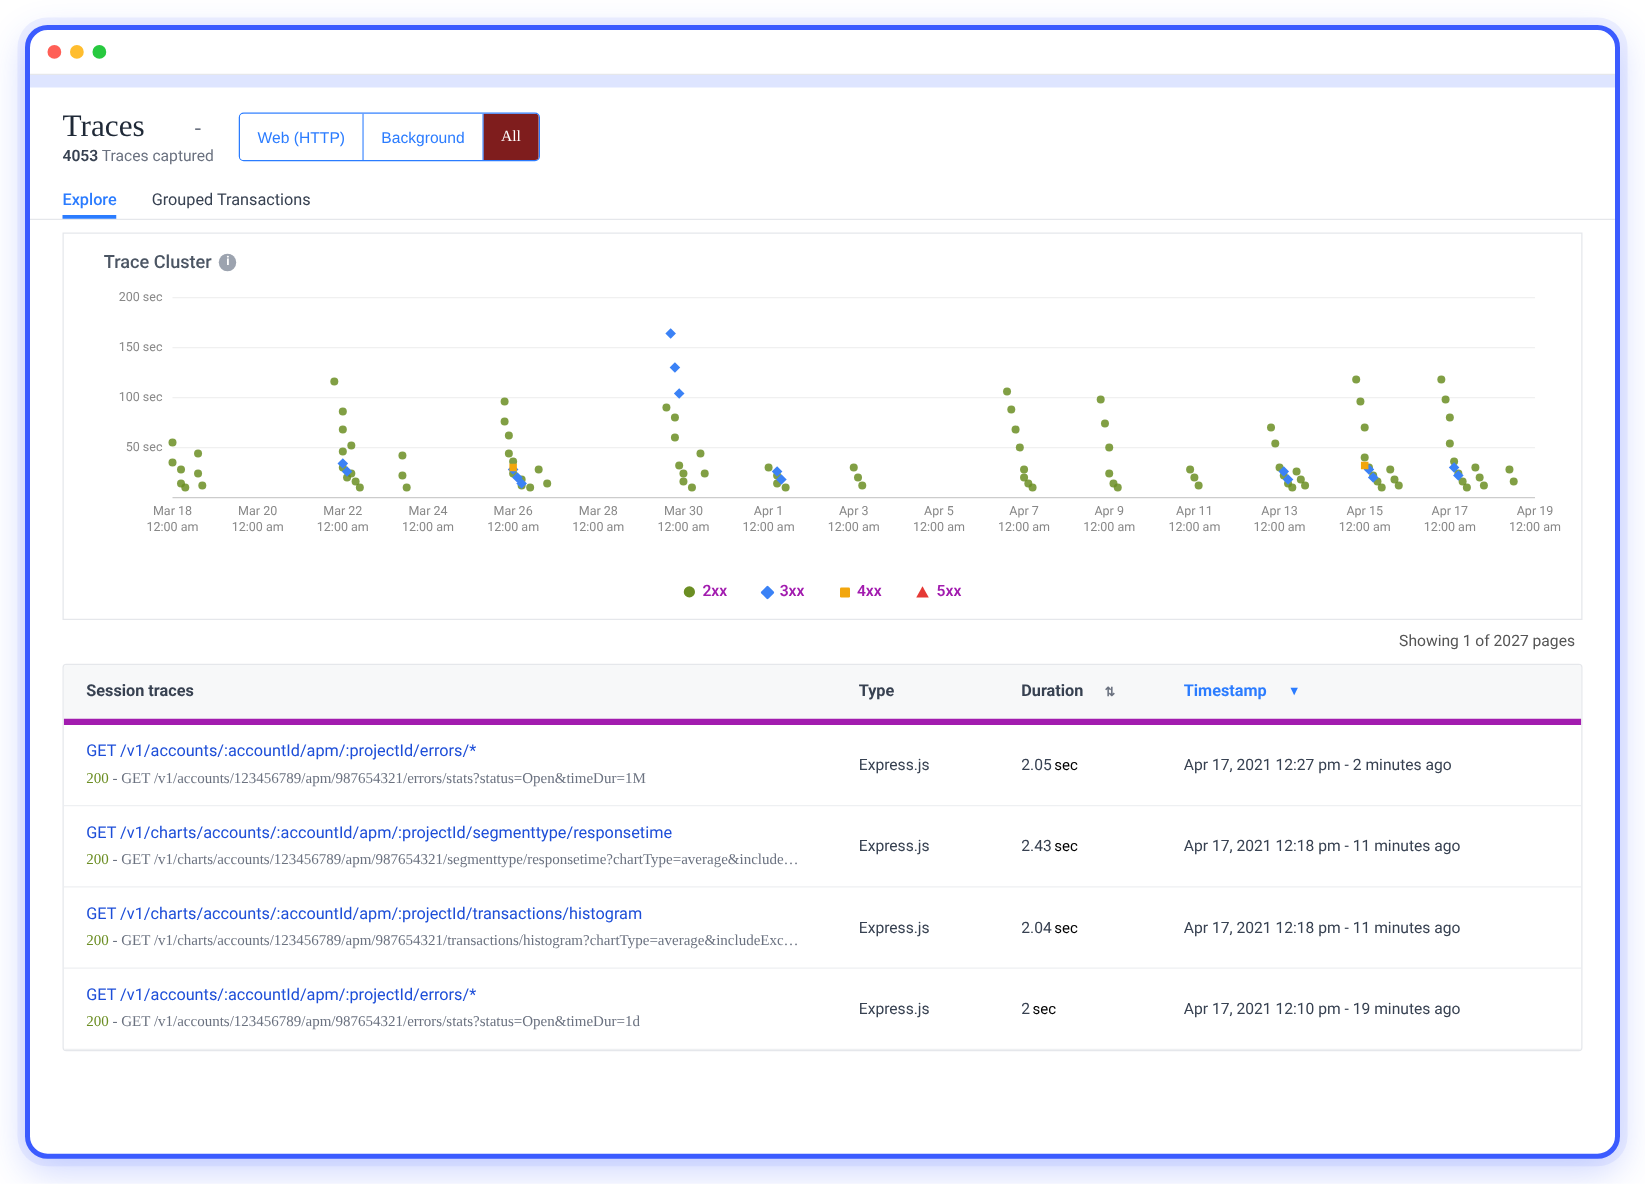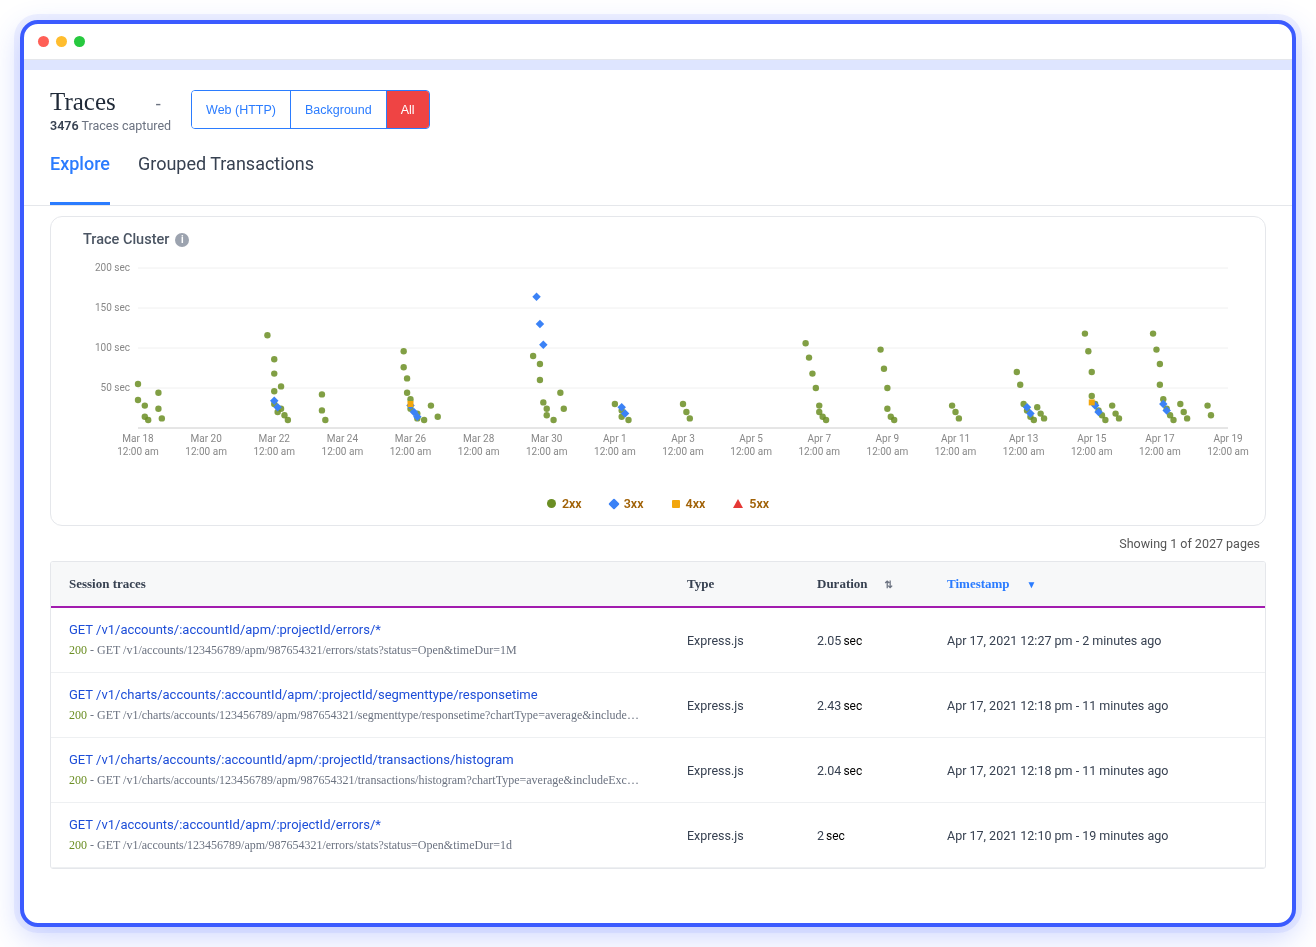--- a/index.html
+++ b/index.html
@@ -65,42 +65,42 @@
     background:#fff;
     color:#2b7cff;
     font-size:12.5px;
     padding:0 14px;
     border:none;
     border-right:1px solid #2b7cff;
     cursor:pointer;
     display:flex;align-items:center;
   }
   .seg-btn:last-child{border-right:none;}
-  .seg-btn.active{ background:#ef4444; color:#fff;}
+  .seg-btn.active{ background:#7f1d1d; color:#fff;font-family:Liberation Serif, serif;}
 
   .tabs-row {
     display:flex;
     gap:28px;
     padding: 10px 26px 0 26px;
     border-bottom:1px solid #e5e7eb;
   }
   .tab {
-    font-size:18px;
+    font-size:13px;
     color:#374151;
-    padding-bottom:28px;
+    padding-bottom:4px;
     cursor:pointer;
     border-bottom: 3px solid transparent;
   }
   .tab.active { color:#2b7cff; border-bottom-color:#2b7cff; font-weight:500;}
 
   .panel-wrap { padding: 10px 26px 0 26px; }
 
   .chart-card {
     border:1px solid #e5e7eb;
-    border-radius:12px;
+    border-radius:0;
     background:#fff;
   }
   .chart-head {
     padding:14px 16px 6px 32px;
     display:flex;
     align-items:center;
     gap:6px;
   }
   .chart-title { font-size:14.5px; color:#4b5563; font-weight:500;}
   .info-icon {
@@ -111,21 +111,21 @@
   .chart-body { padding: 4px 10px 10px 10px; }
   svg.plot { width:100%; height:220px; display:block; }
   .gridline { stroke:#f0f0f0; stroke-width:1; }
   .axis-line { stroke:#ccc; stroke-width:1; }
   .xlabel-top { font-size:10px; fill:#888; }
   .xlabel-bot { font-size:10px; fill:#888; }
 
   .legend-row {
     display:flex; justify-content:center; gap:28px;
     padding: 8px 0 14px 0;
-    font-size:12.5px; color:#a16207; font-weight:600;
+    font-size:12.5px; color:#a21caf; font-weight:600;
   }
   .lg { display:flex; align-items:center; gap:6px; cursor:default;}
   .lg .sw { width:9px; height:9px; border-radius:50%; }
   .sw.c2{ background:#6b8e23;}
   .sw.c3{ background:#3b82f6; transform:rotate(45deg); border-radius:1px; width:8px;height:8px;}
   .sw.c4{ background:#f2a60d; border-radius:1px; width:8px;height:8px;}
   .sw.c5{ width:0;height:0;border-left:5px solid transparent;border-right:5px solid transparent;border-bottom:9px solid #e53935; background:none; border-radius:0;}
 
   .pager-row {
     text-align:right;
@@ -140,26 +140,25 @@
     border-radius:3px;
     overflow:hidden;
   }
   .thead, .trow {
     display:grid;
     grid-template-columns: 1fr 130px 130px 300px;
     align-items:center;
   }
   .thead {
     background:#f7f8f9;
-    border-bottom:2px solid #a21caf;
+    border-bottom:5px solid #a21caf;
     padding: 14px 18px;
     font-size:13px;
     color:#374151;
     font-weight:700;
-    font-family:Liberation Serif, serif;
   }
   .th.sortable { cursor:pointer; display:flex; align-items:center; gap:17px;}
   .sort-ic { font-size:10px; color:#6b7280;}
   .th.ts { color:#2b7cff;}
   .th.ts .sort-ic{ color:#2b7cff;}
   .trow {
     border-bottom:1px solid #eef0f2;
     padding: 14px 18px;
     font-size:12.5px;
     color:#374151;
@@ -191,21 +190,21 @@
 
   <div class="content">
 
     <div class="header-row">
       <div class="title-block">
         <div class="title-row">
           <span class="page-title">Traces</span>
           <span class="dash">-</span>
         </div>
         <div class="subtitle">
-          <b>3476</b>
+          <b>4053</b>
           <span>Traces captured</span>
         </div>
       </div>
 
       <div class="seg-group">
         <button class="seg-btn">Web (HTTP)</button>
         <button class="seg-btn">Background</button>
         <button class="seg-btn active">All</button>
       </div>
     </div>

